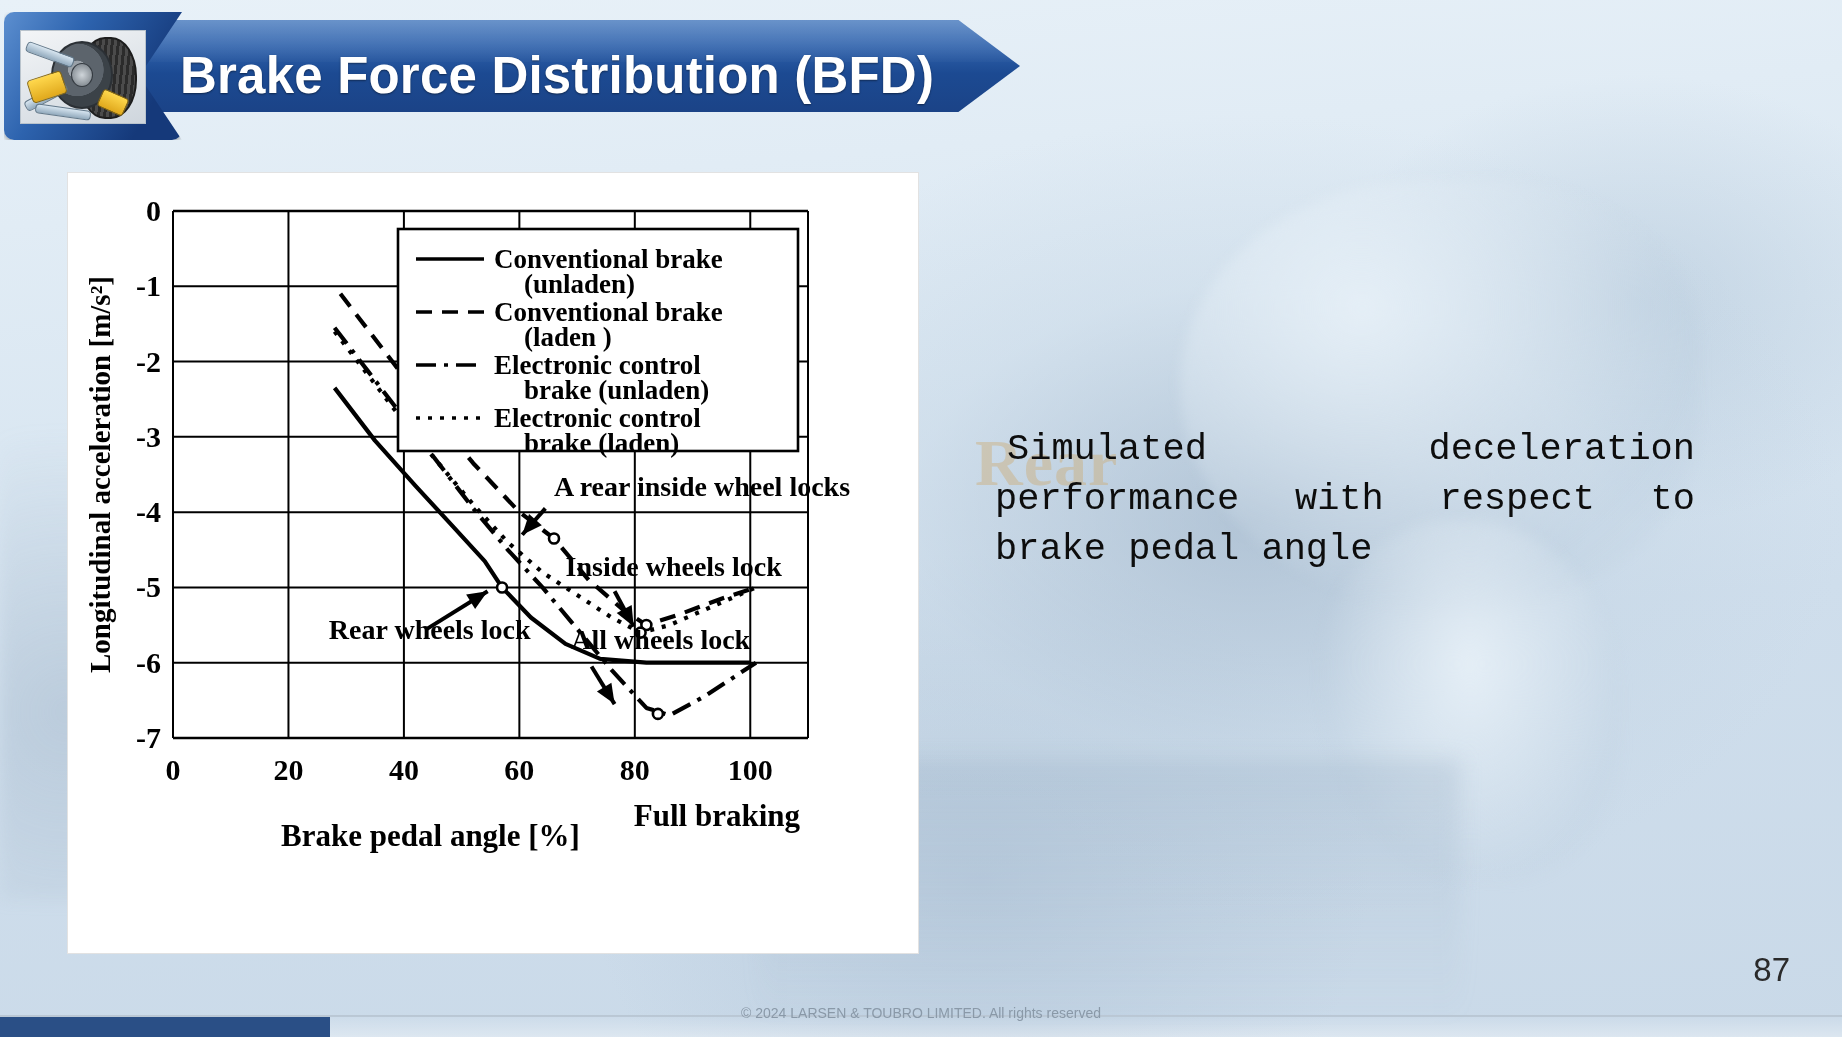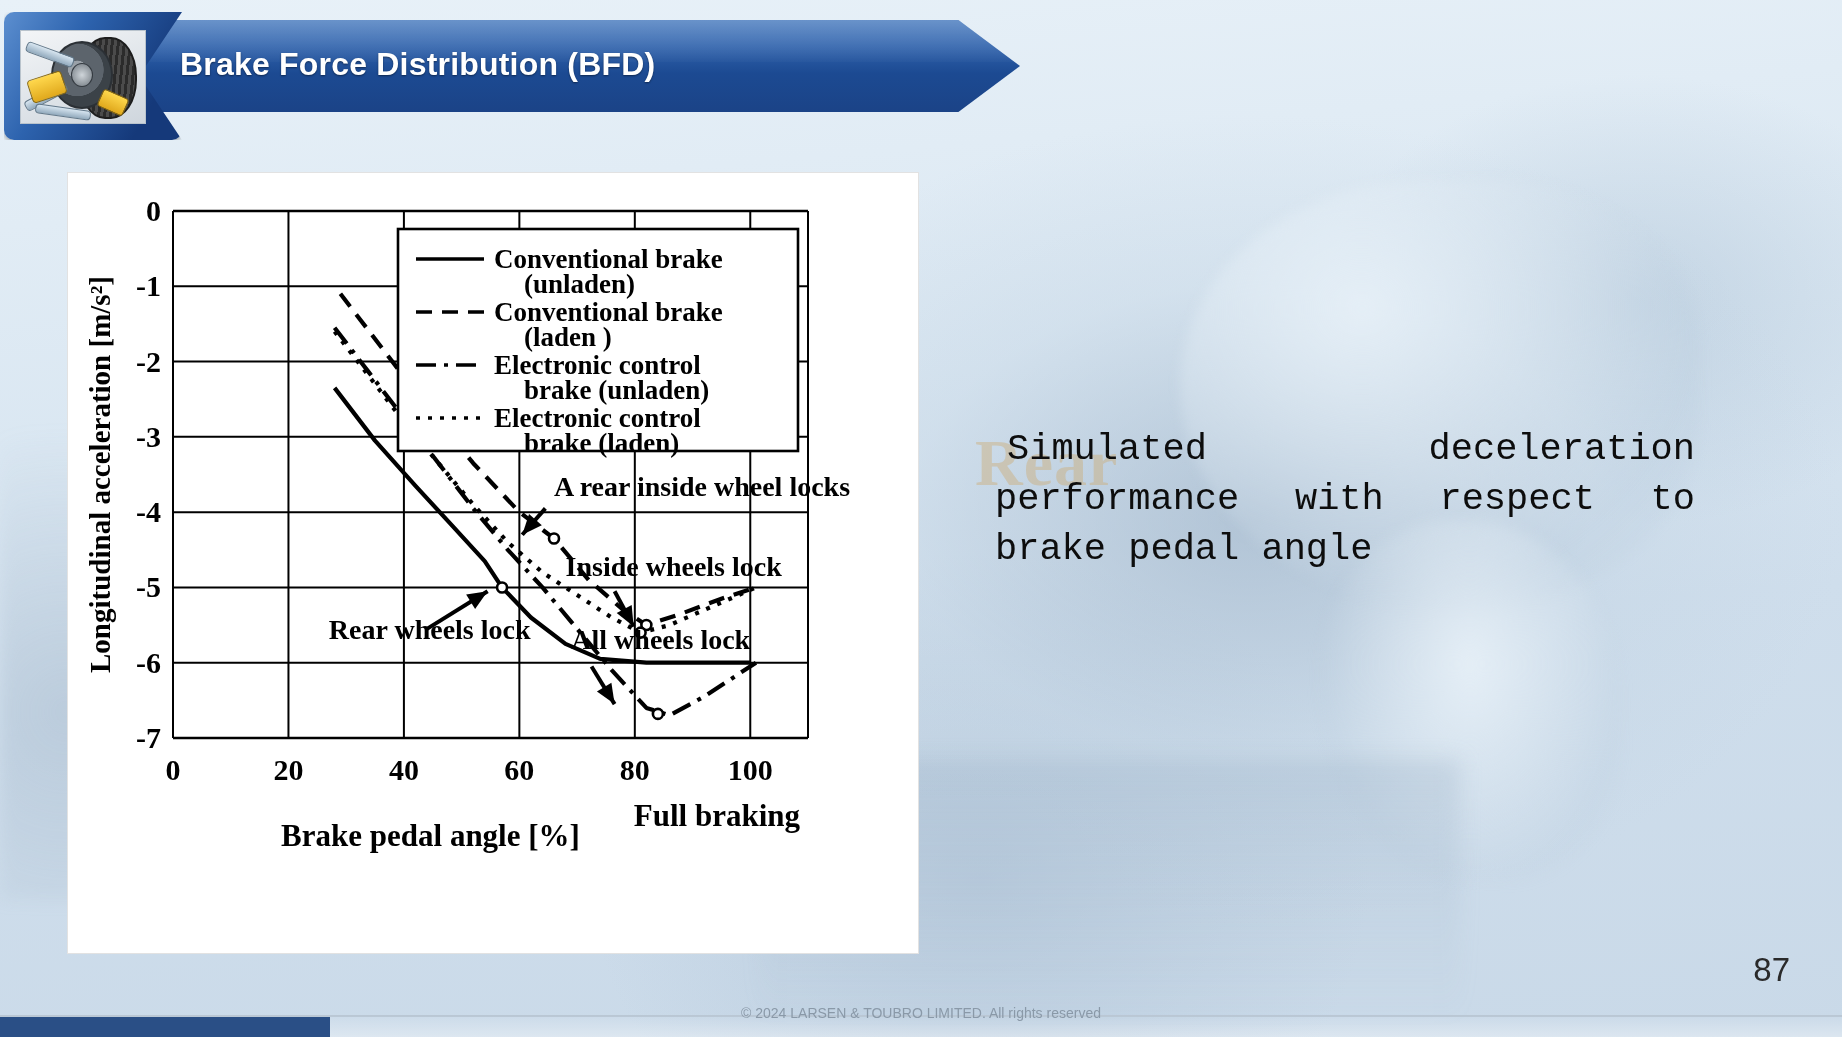--- a/index.html
+++ b/index.html
@@ -35,21 +35,21 @@
     clip-path:polygon(0 0, 93% 0, 100% 50%, 93% 100%, 0 100%);
     box-shadow:0 2px 3px rgba(0,0,0,0.25);
   }
   .banner-shape::after{
     content:"";position:absolute;left:0;top:0;width:100%;height:46%;
     background:linear-gradient(180deg,rgba(255,255,255,0.22),rgba(255,255,255,0.02));
     clip-path:polygon(0 0, 93% 0, 100% 100%, 93% 100%, 0 100%);
   }
   #banner-title{
     position:absolute;left:180px;top:38px;width:800px;
-    color:#ffffff;font-size:32px;font-weight:bold;letter-spacing:.2px;
+    color:#ffffff;font-size:51px;font-weight:bold;letter-spacing:.2px;
     font-family:"Liberation Sans",sans-serif;
     text-shadow:0 1px 2px rgba(0,0,0,0.45);
     z-index:4;white-space:nowrap;
   }
   #logo-plate{
     position:absolute;left:4px;top:4px;width:178px;height:128px;
     background:linear-gradient(120deg,#5c8fd0 0%,#2d63ae 35%,#15397a 80%);
     border-radius:10px 0 10px 10px;
     clip-path:polygon(0 0, 100% 0, 76% 50%, 100% 100%, 0 100%);
     box-shadow:0 2px 4px rgba(0,0,0,0.3);

